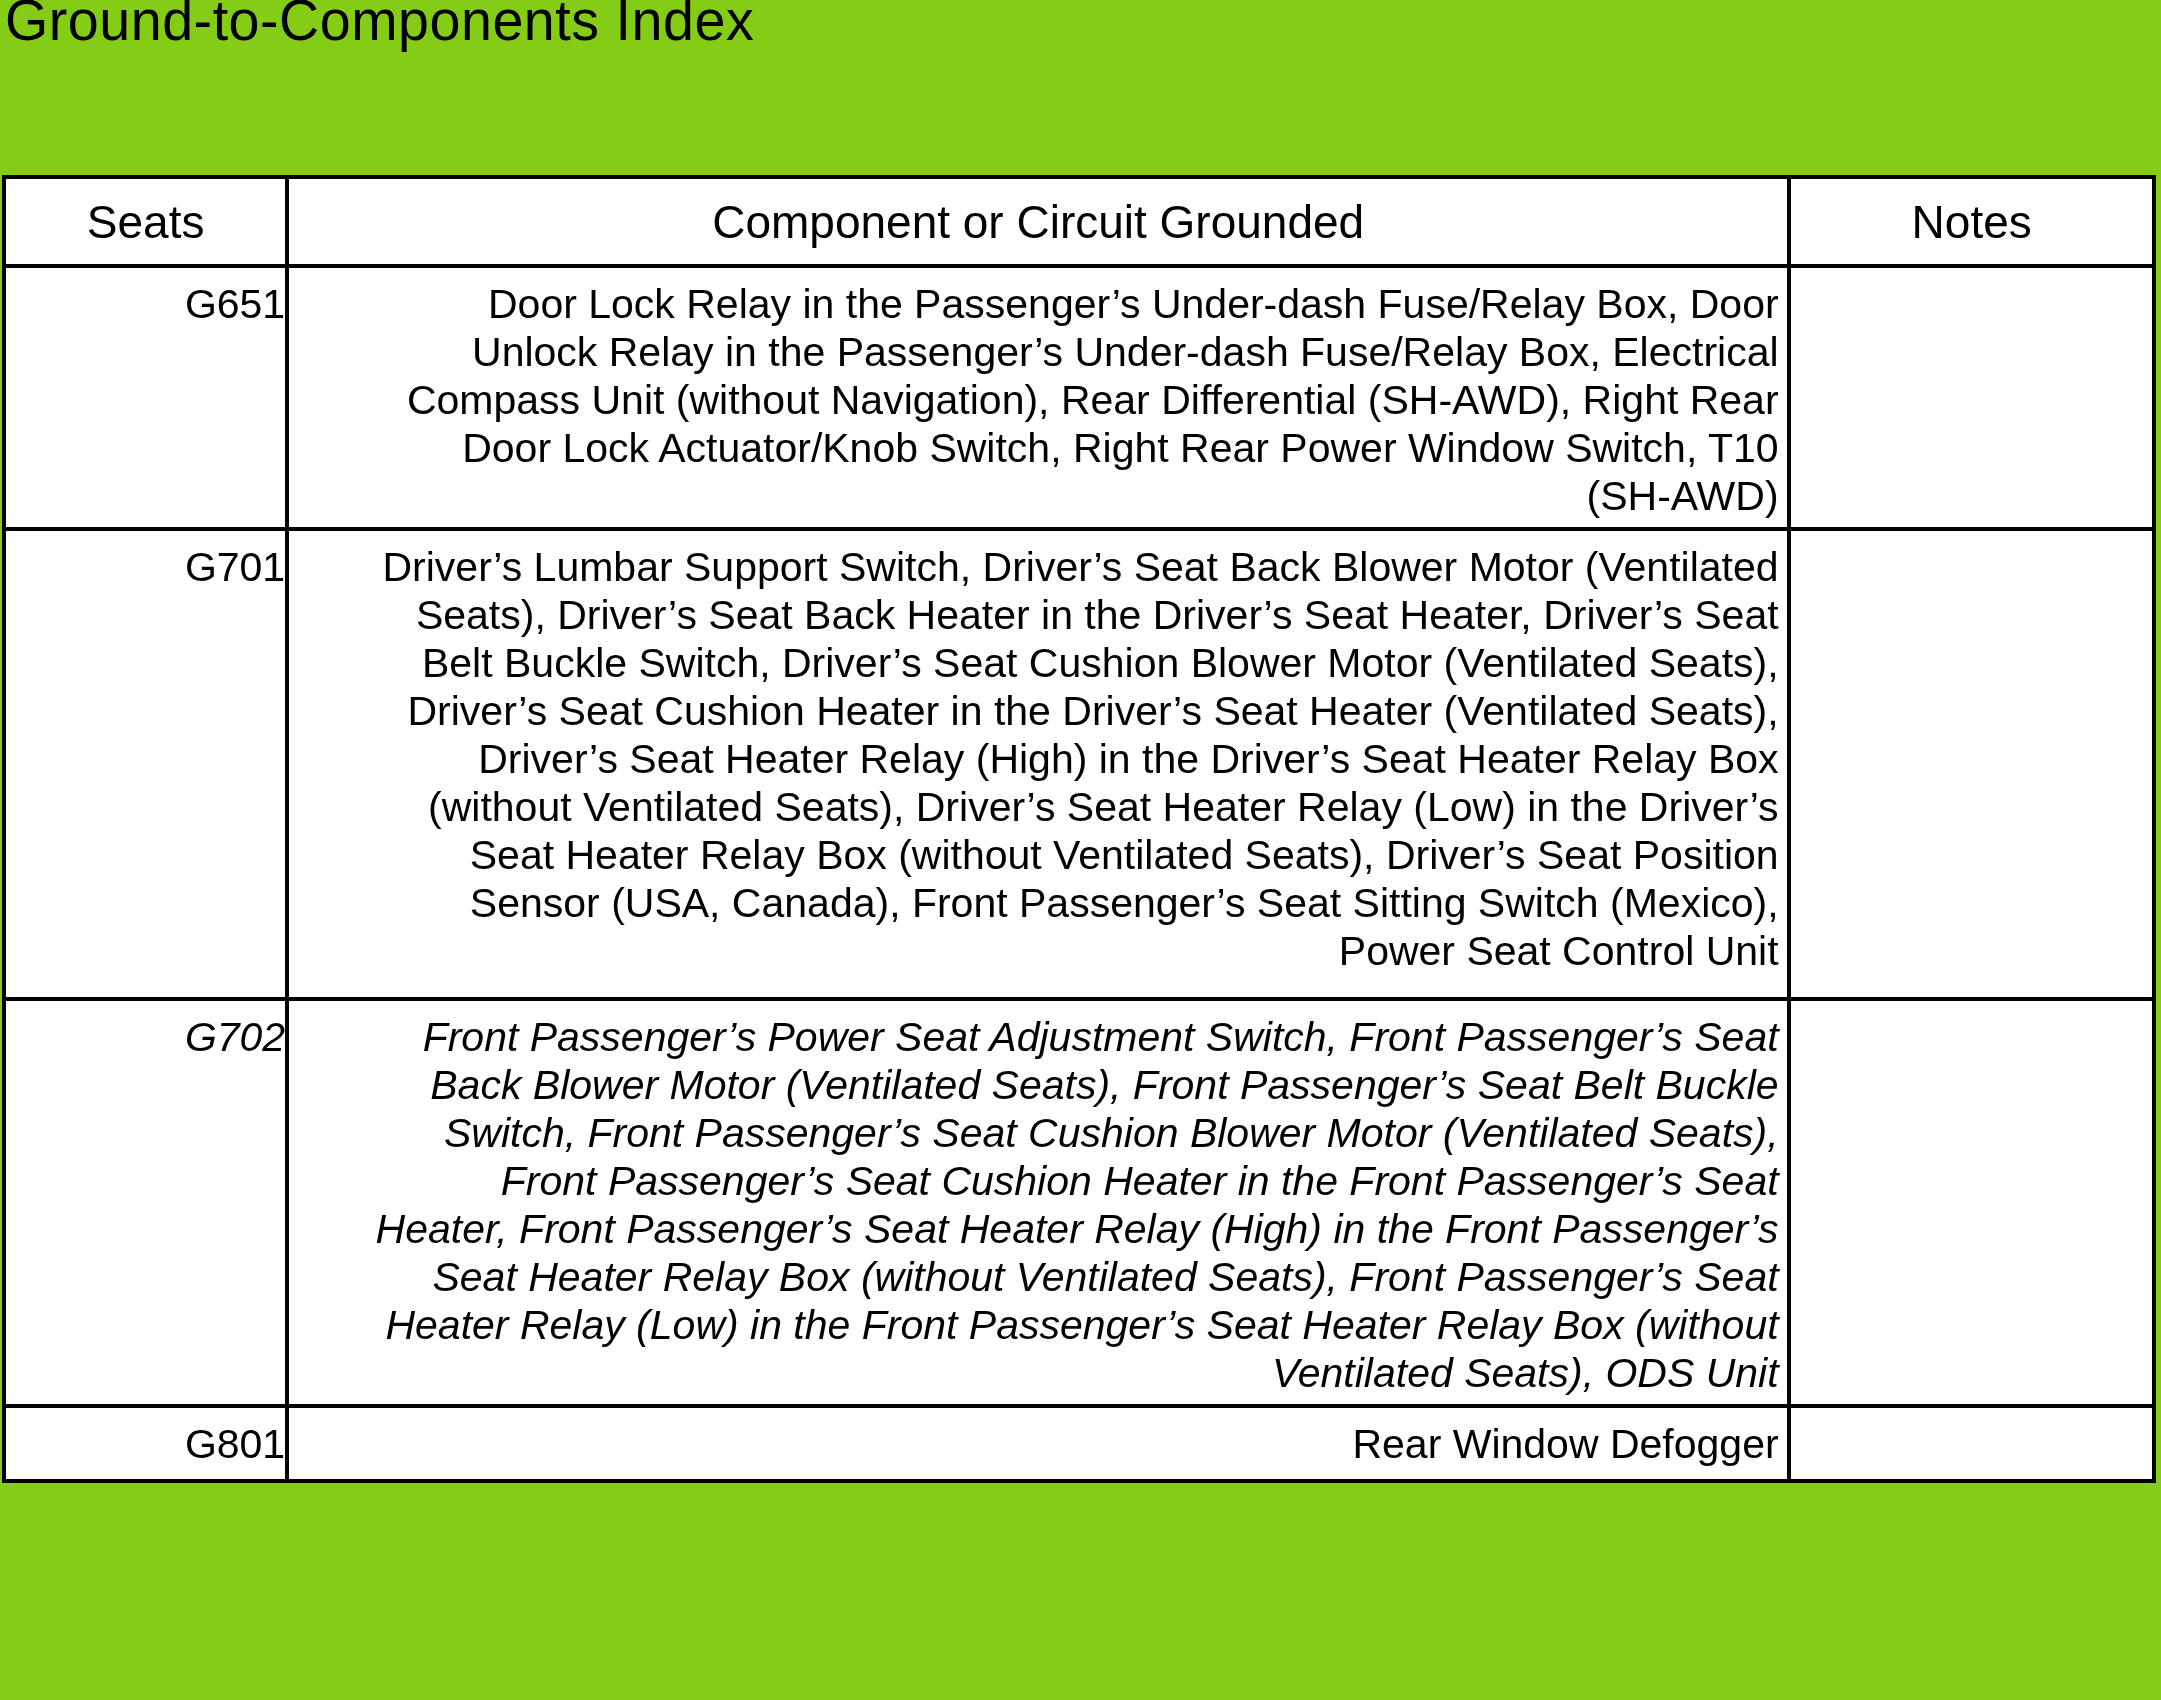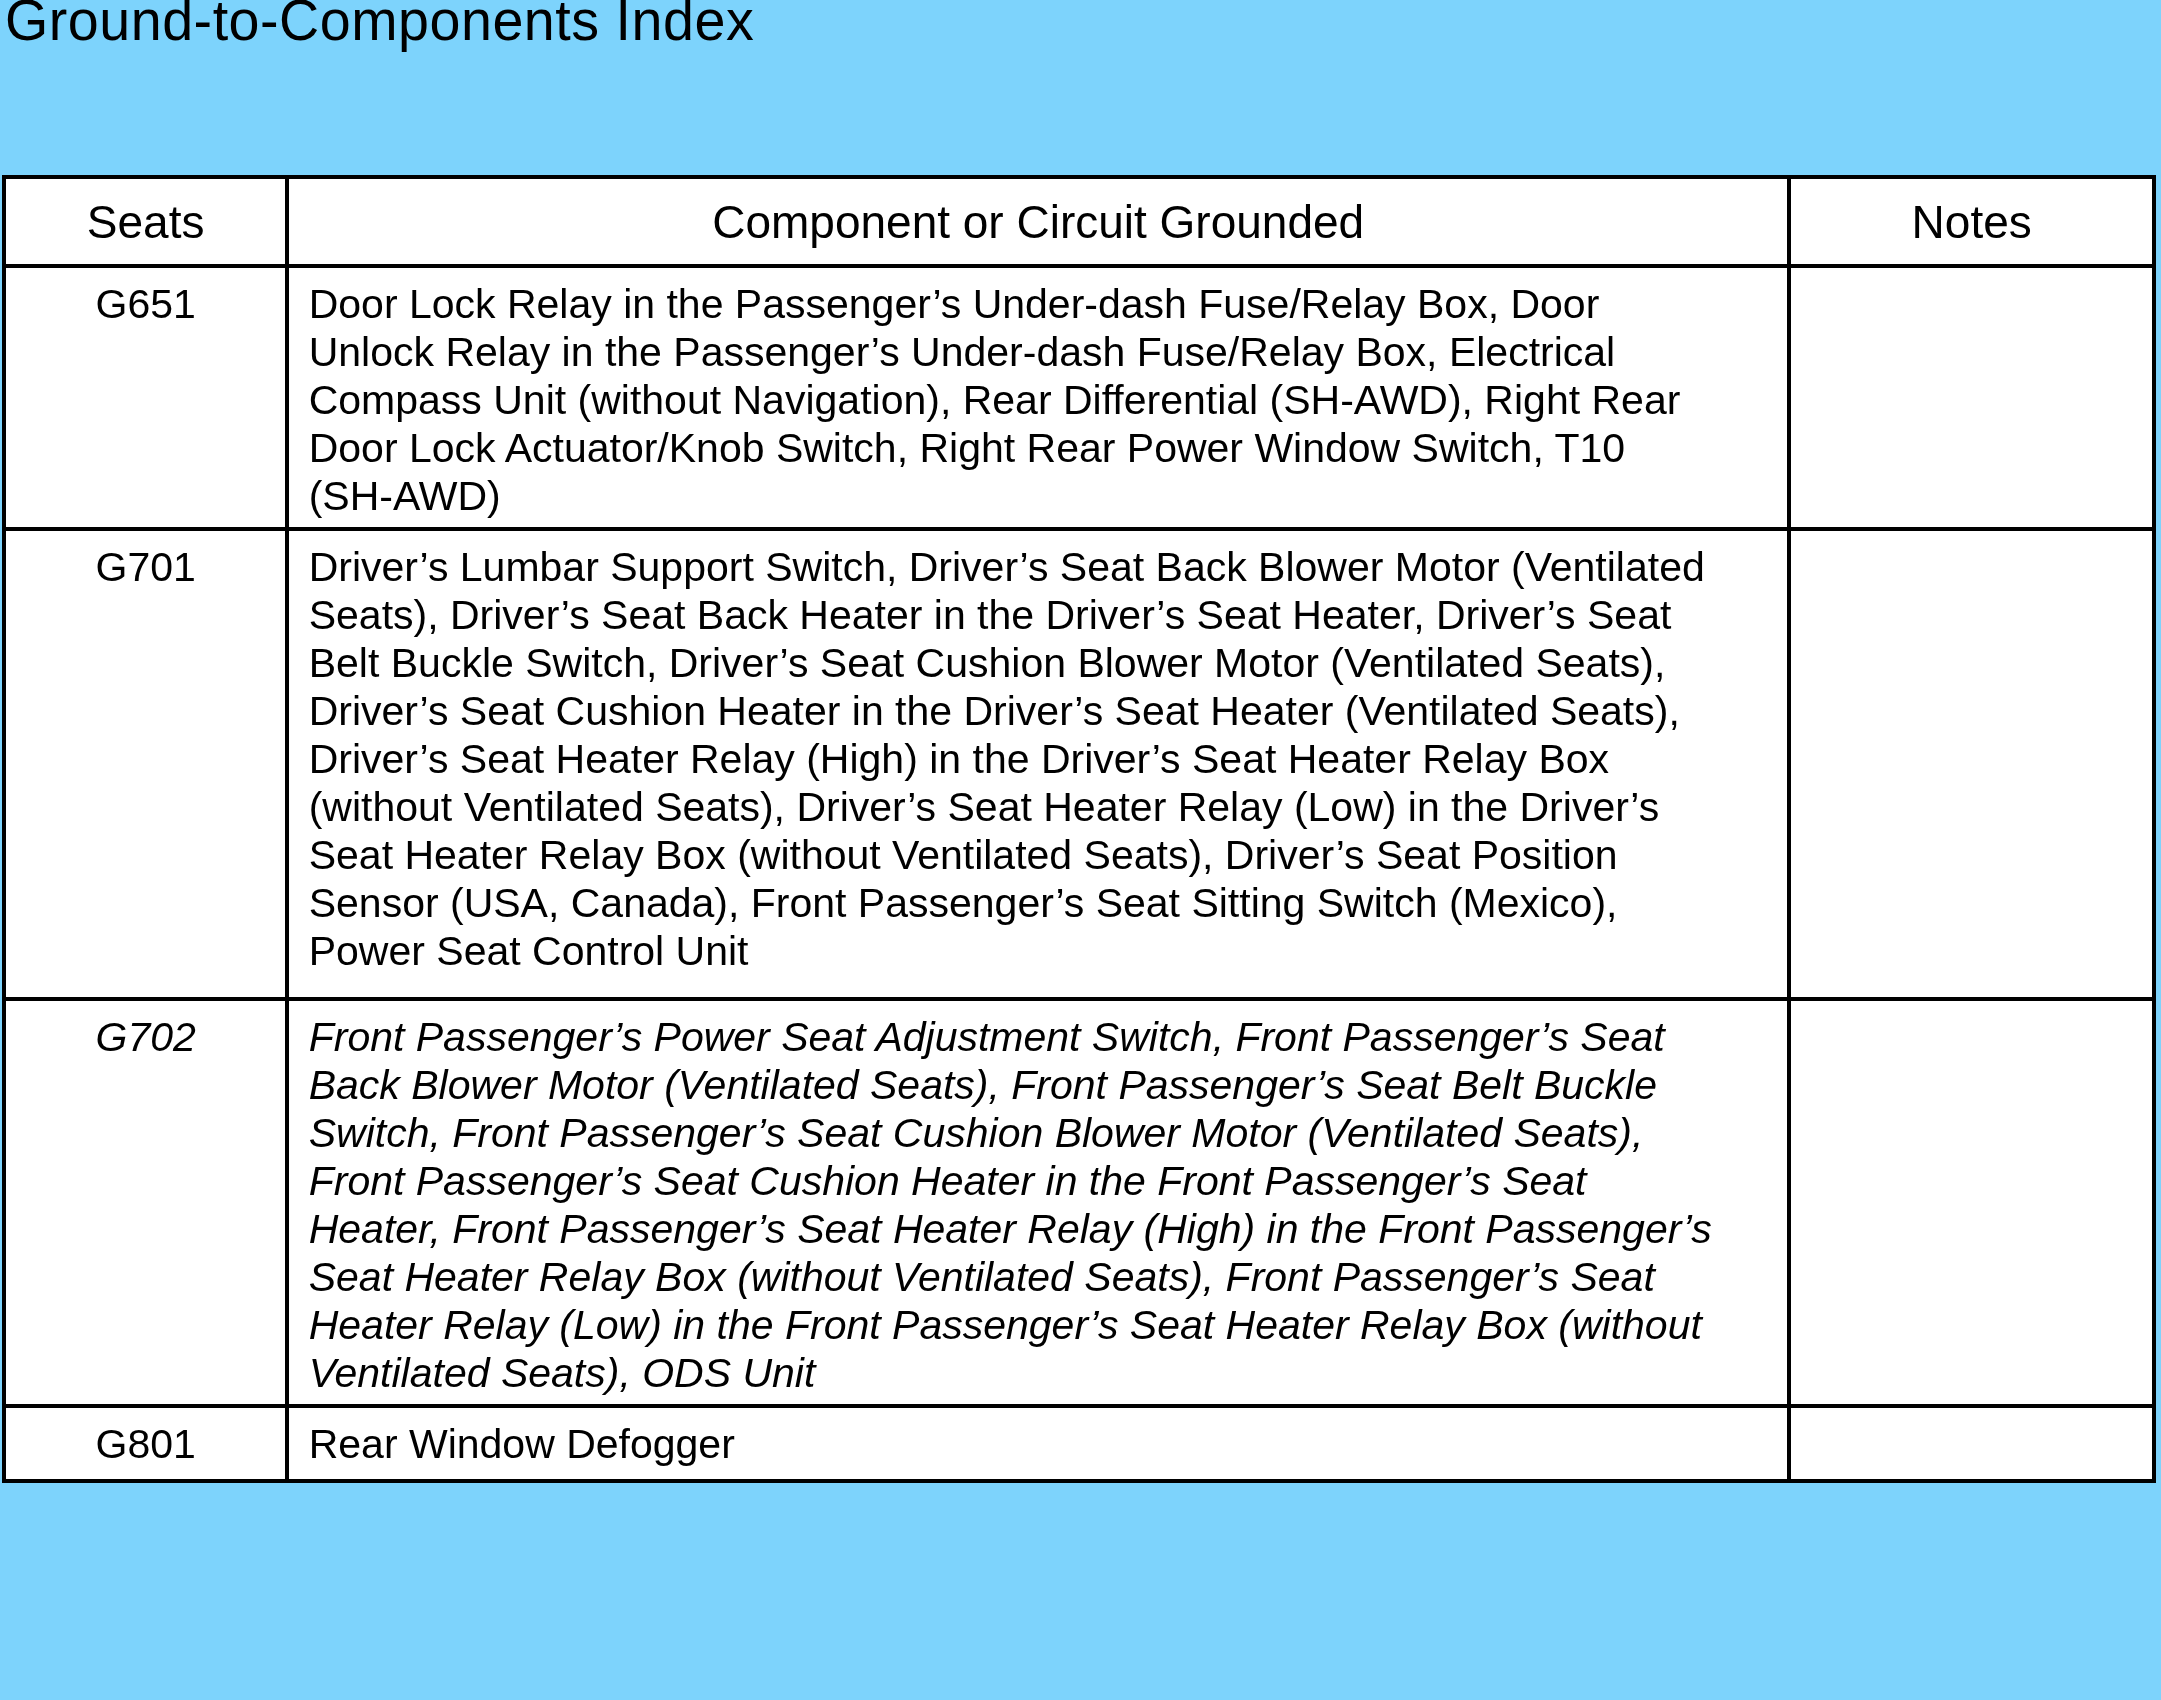--- a/index.html
+++ b/index.html
@@ -4,21 +4,21 @@
 <style>
   html, body {
     margin: 0;
     padding: 0;
     background: #ffffff;
   }
   .page {
     position: relative;
     width: 2161px;
     height: 1700px;
-    background: #7dd3fc;
+    background: #84cc16;
     color: #000000;
     font-family: "Liberation Sans", "DejaVu Sans", sans-serif;
     overflow: hidden;
   }
   .title {
     position: absolute;
     left: 5.4px;
     top: -8.6px;
     margin: 0;
     font-size: 54px;
@@ -40,20 +40,21 @@
     line-height: 48px;
   }
   .index-table col.col-ground    { width: 283px;  }
   .index-table col.col-component { width: 1502px; }
   .index-table col.col-notes     { width: 365px;  }
   .index-table th,
   .index-table td {
     border: 4.9px solid #000000;
     background: #ffffff;
     overflow: hidden;
+    text-align: right;
   }
   .index-table th {
     font-weight: 400;
     font-size: 46px;
     text-align: center;
     vertical-align: middle;
     padding: 0;
   }
   .index-table td {
     vertical-align: top;

